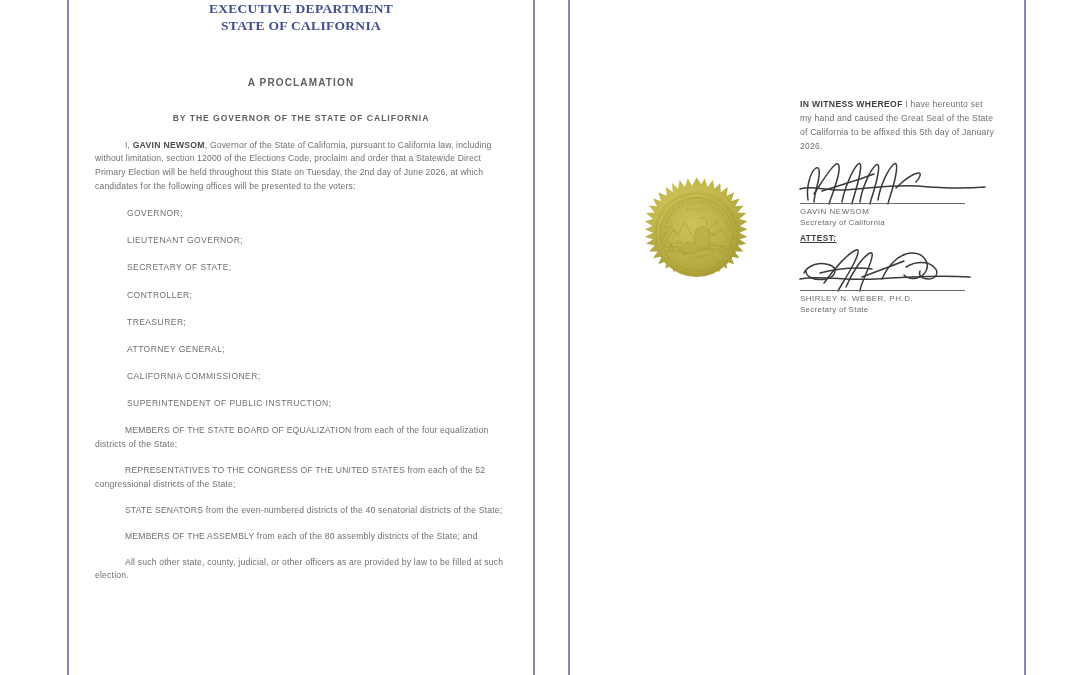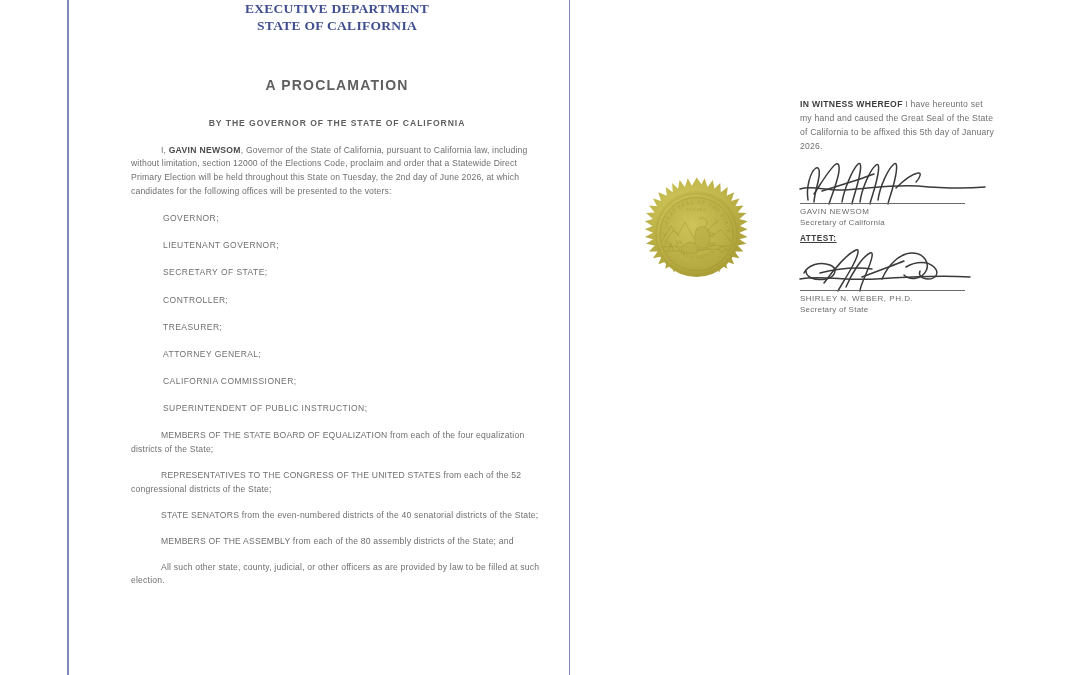--- a/index.html
+++ b/index.html
@@ -35,41 +35,40 @@
   .rule.r-p1-right { left: 533px; }
   .rule.r-p2-left  { left: 568px; }
   .rule.r-p2-right { left: 1024px; }
 
   
   .page {
     position: absolute;
     top: 0;
     height: 675px;
     background: #ffffff;
-    padding-left: 36px;
   }
   .page-left  { left: 69px;  width: 464px; }
   .page-right { left: 570px; width: 454px; }
 
   
   .dept-heading {
     text-align: center;
     font-family: "Liberation Serif", serif;
     font-weight: bold;
     color: #3f4e8f;
     font-size: 13.5px;
     letter-spacing: 0.3px;
     line-height: 1.28;
   }
   .dept-heading .line1 { display: block; }
   .dept-heading .line2 { display: block; }
 
   .proclamation-title {
     text-align: center;
-    font-size: 14px;
+    font-size: 10px;
     font-weight: bold;
     letter-spacing: 1.15px;
     color: #5f5f5f;
     margin-top: 42px;
   }
   .proclamation-subtitle {
     text-align: center;
     font-size: 8.6px;
     font-weight: bold;
     letter-spacing: 0.95px;

